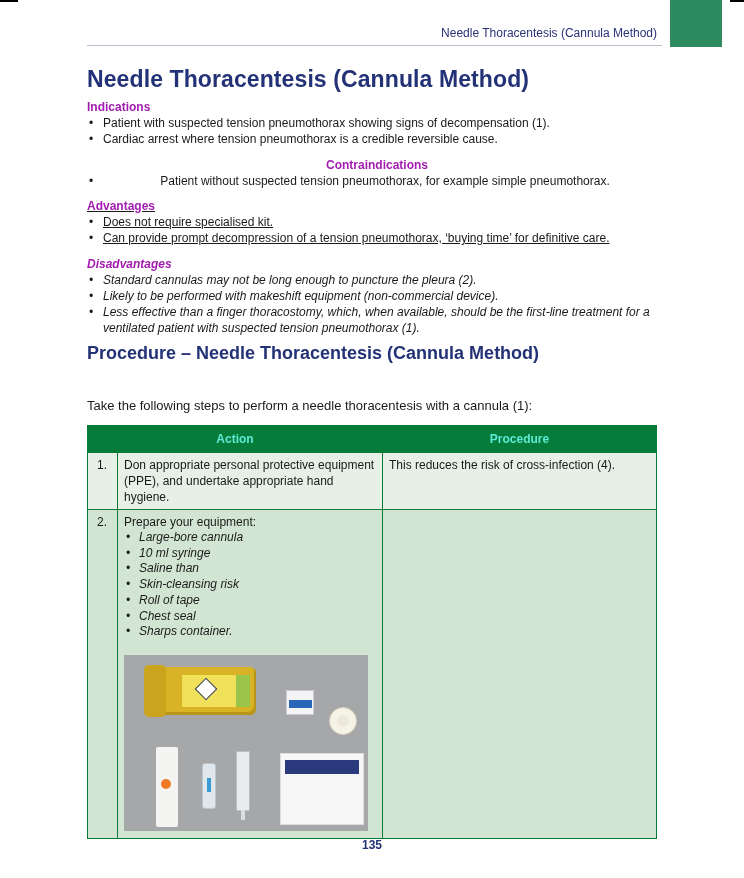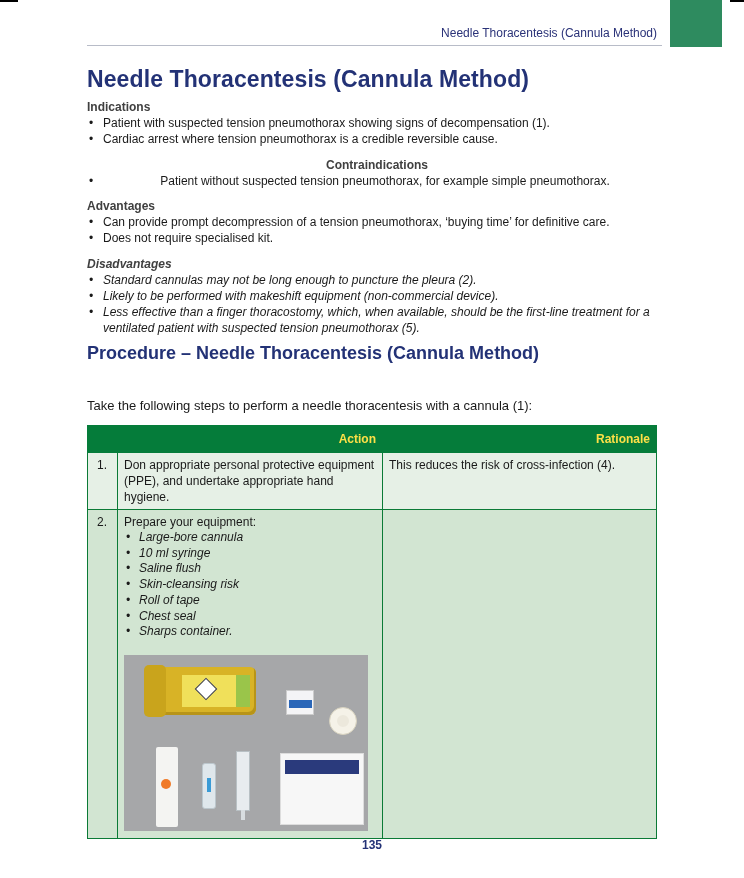--- a/index.html
+++ b/index.html
@@ -13,35 +13,35 @@
   .thumb-tab { position: absolute; left: 670px; top: 0; width: 52px; height: 47px; background: #2e8b5f; }
 
   .running-head { position: absolute; left: 87px; top: 26px; width: 570px; text-align: right;
     font-size: 12px; color: #2a3278; }
   .head-rule { position: absolute; left: 87px; top: 45px; width: 575px; height: 1px; background: #b8bcc8; }
 
   .page-title { position: absolute; left: 87px; top: 66px; font-size: 23px; font-weight: bold;
     color: #233276; letter-spacing: 0.1px; }
 
   .section { position: absolute; left: 87px; width: 580px; }
-  .section h3 { font-size: 12px; font-weight: bold; color: #404040; line-height: 15px; }
+  .section h3 { font-size: 12px; font-weight: bold; color: #a21caf; line-height: 15px; }
   .section ul { list-style: none; }
   .section li { position: relative; padding-left: 16px; font-size: 12px; line-height: 16px; color: #1a1a1a; }
   .section li::before { content: "•"; position: absolute; left: 2px; top: 0; }
 
   .sec-ind { top: 100px; }
   .sec-contra { top: 158px; text-align: center; }
-  .sec-adv { top: 199px; }
+  .sec-adv { top: 199px; text-decoration: underline; }
   .sec-dis { top: 257px; font-style: italic; }
 
   .proc-title { position: absolute; left: 87px; top: 343px; font-size: 18px; font-weight: bold; color: #233276; }
   .proc-intro { position: absolute; left: 87px; top: 398px; font-size: 13px; color: #1a1a1a; }
 
   .proc-table { position: absolute; left: 87px; top: 425px; width: 570px; border-collapse: collapse; }
-  .proc-table th { background: #057c3a; color: #fde047; font-size: 12px; font-weight: bold; text-align: right;
+  .proc-table th { background: #057c3a; color: #5eead4; font-size: 12px; font-weight: bold; text-align: center;
     height: 27px; padding: 0 6px; border: 1px solid #057c3a; }
   .proc-table th.th-rat { border-left: 1px solid #ffffff; }
   .proc-table td { font-size: 12px; line-height: 16px; vertical-align: top; border: 1px solid #0b7a36;
     padding: 4px 6px; color: #1a1a1a; }
   .proc-table tr.row-1 td { background: #e6f0e6; height: 41px; }
   .proc-table tr.row-2 td { background: #d2e5d2; height: 329px; }
   .proc-table td.num { width: 30px; padding-left: 9px; }
   .proc-table td.act { width: 265px; margin-top: 6px; }
   .proc-table ul { list-style: none; }
   .proc-table li { position: relative; padding-left: 15px; line-height: 15.7px; font-style: italic; }
@@ -94,58 +94,58 @@
 <div class="section sec-contra">
   <h3>Contraindications</h3>
   <ul>
     <li>Patient without suspected tension pneumothorax, for example simple pneumothorax.</li>
   </ul>
 </div>
 
 <div class="section sec-adv">
   <h3>Advantages</h3>
   <ul>
+    <li>Does not require specialised kit.</li>
     <li>Can provide prompt decompression of a tension pneumothorax, ‘buying time’ for definitive care.</li>
-    <li>Does not require specialised kit.</li>
   </ul>
 </div>
 
 <div class="section sec-dis">
   <h3>Disadvantages</h3>
   <ul>
     <li>Standard cannulas may not be long enough to puncture the pleura (2).</li>
     <li>Likely to be performed with makeshift equipment (non-commercial device).</li>
-    <li>Less effective than a finger thoracostomy, which, when available, should be the first-line treatment for a ventilated patient with suspected tension pneumothorax (5).</li>
+    <li>Less effective than a finger thoracostomy, which, when available, should be the first-line treatment for a ventilated patient with suspected tension pneumothorax (1).</li>
   </ul>
 </div>
 
 <h2 class="proc-title">Procedure – Needle Thoracentesis (Cannula Method)</h2>
 <p class="proc-intro">Take the following steps to perform a needle thoracentesis with a cannula (1):</p>
 
 <table class="proc-table">
   <thead>
     <tr>
       <th colspan="2">Action</th>
-      <th class="th-rat">Rationale</th>
+      <th class="th-rat">Procedure</th>
     </tr>
   </thead>
   <tbody>
     <tr class="row-1">
       <td class="num">1.</td>
       <td class="act">Don appropriate personal protective equipment (PPE), and undertake appropriate hand hygiene.</td>
       <td>This reduces the risk of cross-infection (4).</td>
     </tr>
     <tr class="row-2">
       <td class="num">2.</td>
       <td class="act">
         <div>Prepare your equipment:</div>
         <ul>
           <li>Large-bore cannula</li>
           <li>10 ml syringe</li>
-          <li>Saline flush</li>
+          <li>Saline than</li>
           <li>Skin-cleansing risk</li>
           <li>Roll of tape</li>
           <li>Chest seal</li>
           <li>Sharps container.</li>
         </ul>
         <div class="photo" title="Photo of equipment: sharps container, skin-cleansing wipe, roll of tape, cannula, saline flush, 10 ml syringe, chest seal">
           <div class="sharps">
             <div class="sharps-cap"></div>
             <div class="sharps-label"></div>
             <div class="sharps-diamond"></div>

